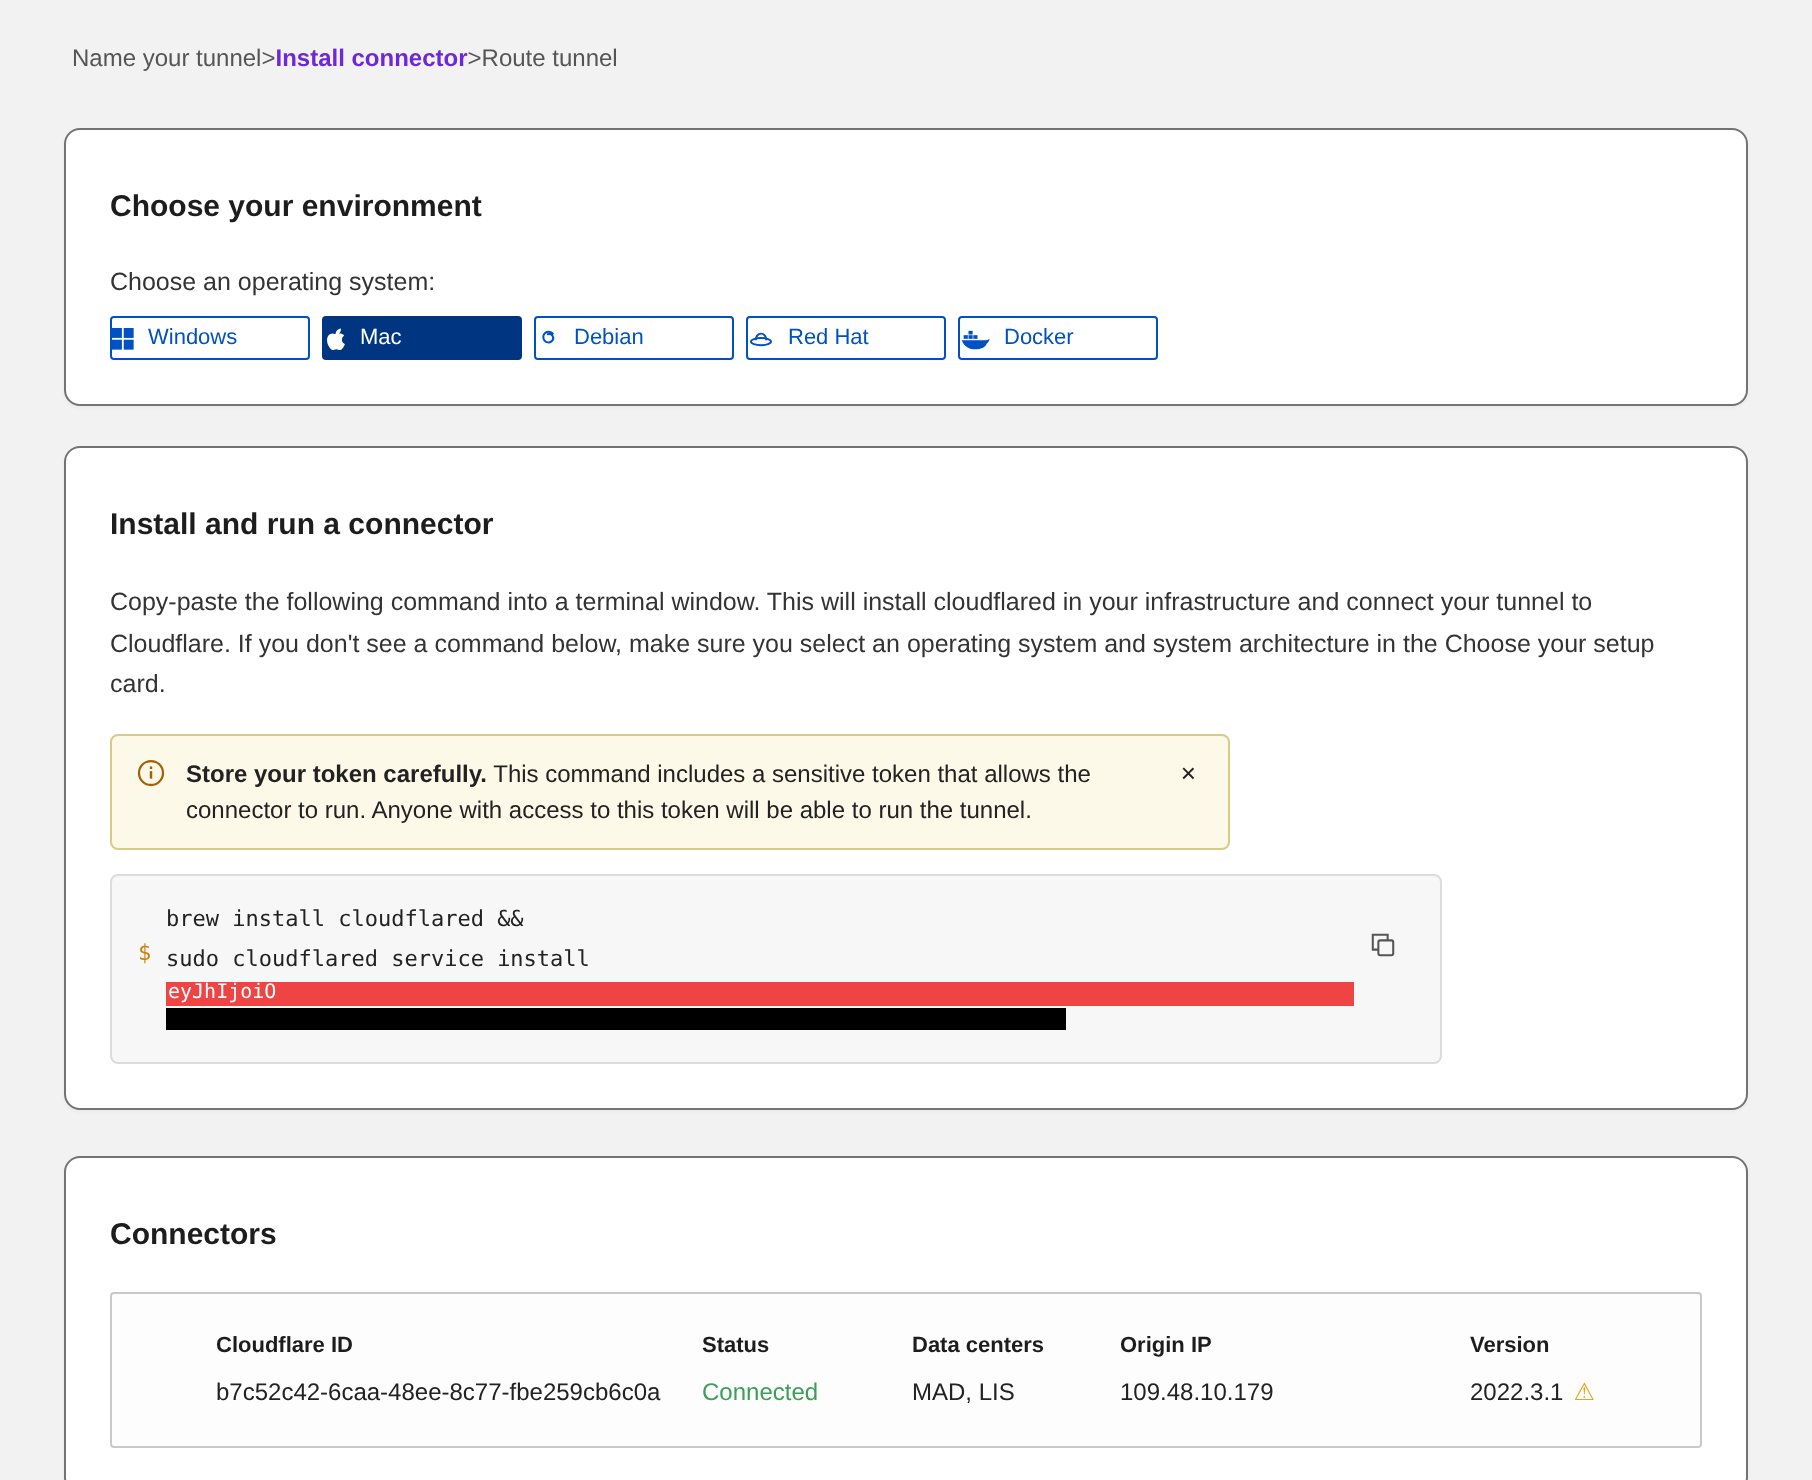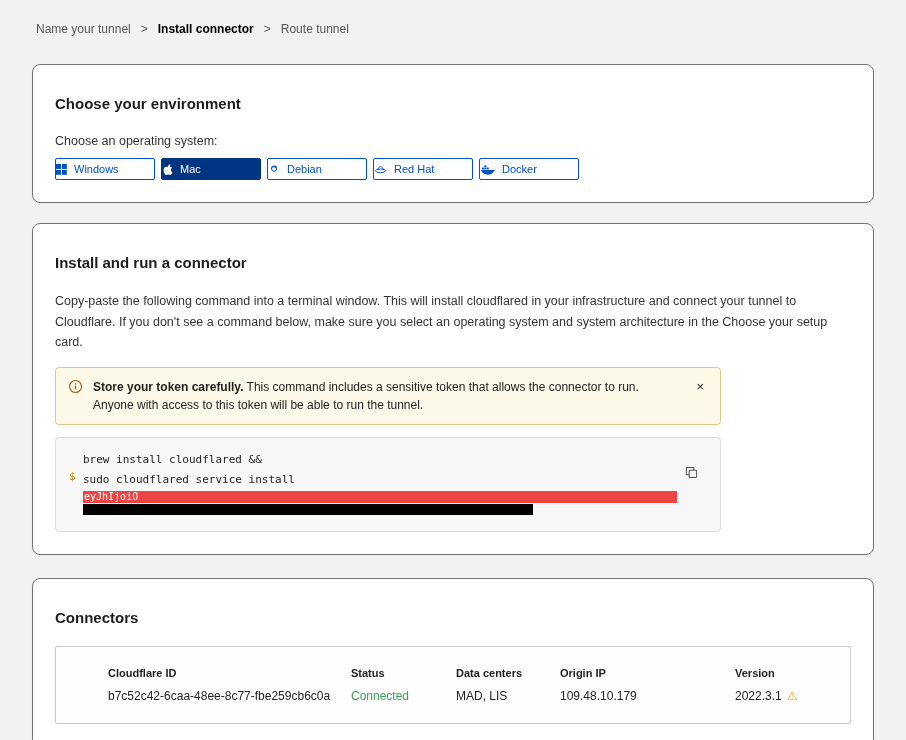--- a/index.html
+++ b/index.html
@@ -5,23 +5,23 @@
   * { box-sizing: border-box; }
   html,body { margin:0; padding:0; }
   body {
     width:906px; min-height:740px;
     background:#f2f2f2;
     font-family:"Liberation Sans", sans-serif;
     color:#222;
   }
 
   
-  .breadcrumb { display:flex; align-items:flex-end; gap:10px; padding:22px 36px 0; font-size:12px; color:#555; }
+  .breadcrumb { display:flex; align-items:flex-end; padding:22px 36px 0; font-size:12px; color:#555; }
   .crumb { cursor:pointer; }
-  .crumb.active { color:#000000; font-weight:bold; }
+  .crumb.active { color:#6d28d9; font-weight:bold; }
   .crumb-sep { color:#555; }
 
   
   .card {
     background:#fff; border:1px solid #737373; border-radius:8px;
     margin:0 32px; padding:22px 22px;
     box-shadow:0 1px 2px rgba(0,0,0,0.04);
   }
   .card h2 { font-size:15px; margin:8px 0 0; color:#1d1d1d; }
 
@@ -33,21 +33,21 @@
     background:#fff; border:1px solid #0051c3; color:#0051c3; border-radius:2px;
     font-size:11px; font-family:inherit; cursor:pointer; padding:0;
   }
   .os-btn.selected { background:#003681; border-color:#003681; color:#fff; }
   .os-btn svg { display:block; }
 
   .card-install { margin-top:20px; }
   .desc { font-size:12.5px; line-height:1.65; margin-top:20px; color:#333; max-width:796px; }
 
   .warning {
-    width:666px; margin-top:14px; display:flex; gap:10px; align-items:flex-start;
+    width:560px; margin-top:14px; display:flex; gap:10px; align-items:flex-start;
     background:#fdf9e8; border:1px solid #d9cb85; border-radius:4px;
     padding:10px 12px; font-size:12px; line-height:1.5; color:#222;
   }
   .warning-text { flex:1; }
   .warning-text b { font-weight:bold; }
   .warning-close {
     background:none; border:none; font-size:13px; line-height:1; color:#222;
     cursor:pointer; padding:2px 4px; margin-left:6px; align-self:flex-start; font-family:inherit;
   }
 

